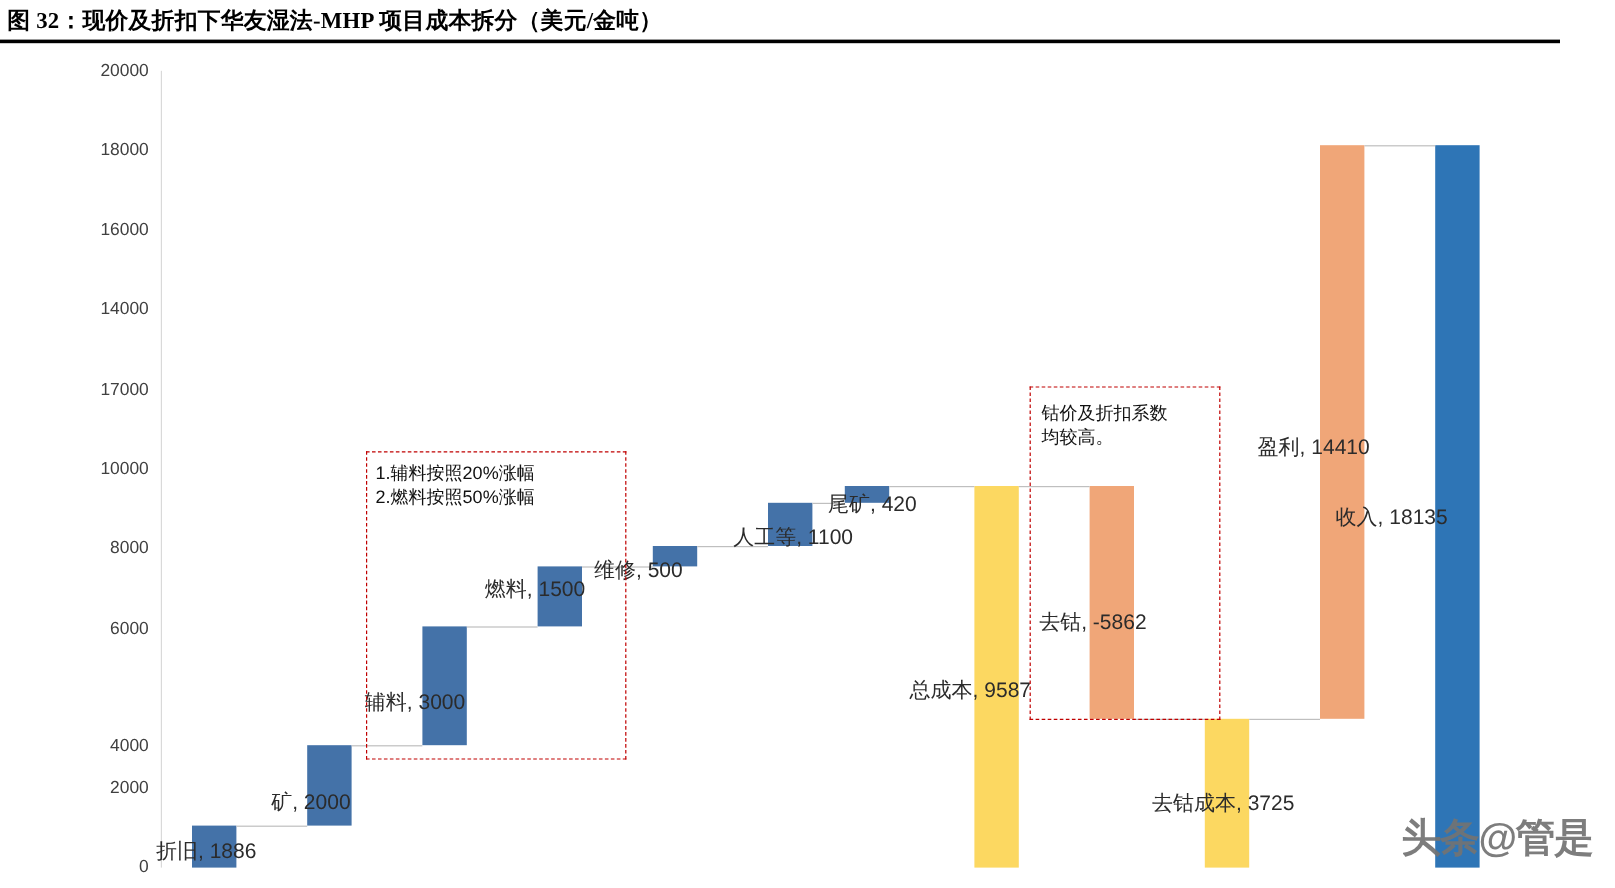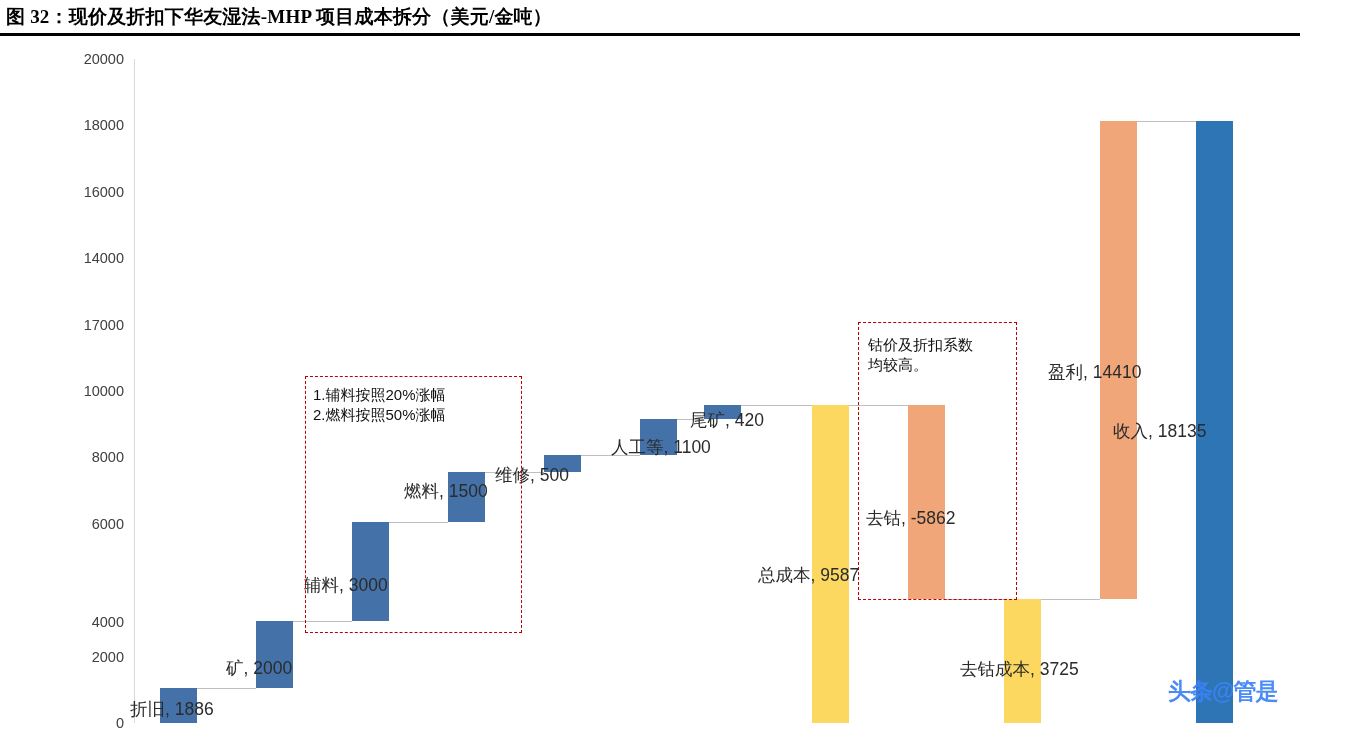--- a/index.html
+++ b/index.html
@@ -61,21 +61,21 @@
   }
   .anno-text {
     position: absolute; white-space: pre-line;
     font-size: 15px; color: #111; line-height: 1.35;
     font-family: "Liberation Sans", "DejaVu Sans", sans-serif;
   }
 
   
   .watermark {
     position: absolute; white-space: nowrap;
-    font-size: 23px; font-weight: bold; color: #3b82f6;
+    font-size: 33px; font-weight: bold; color: #737373;
     font-family: "Liberation Sans", "DejaVu Sans", sans-serif;
     letter-spacing: -1px;
     opacity: 0.92;
   }
 </style>
 </head>
 <body>
 
 <div id="page">
 

